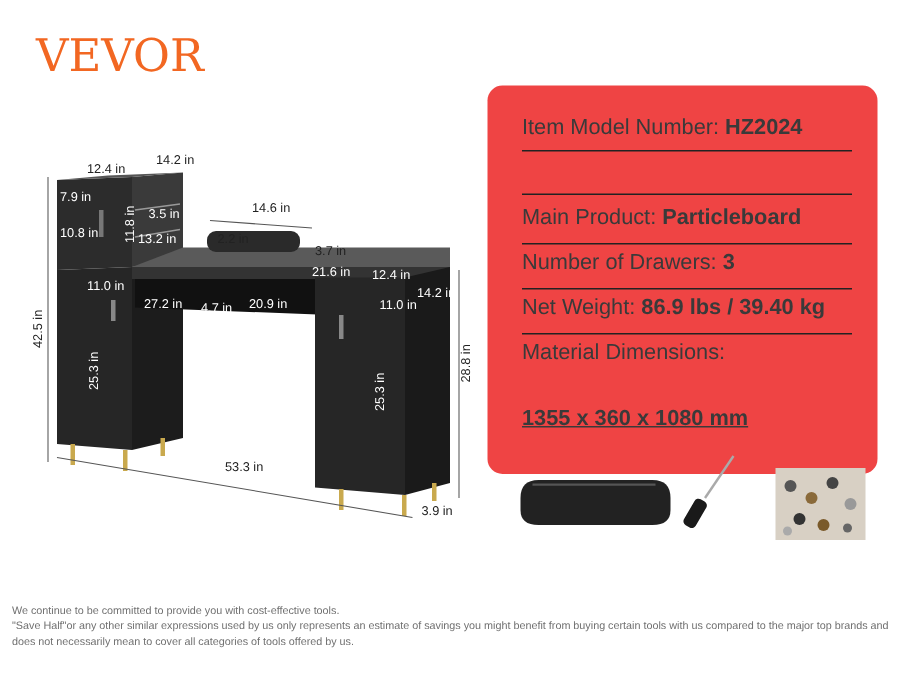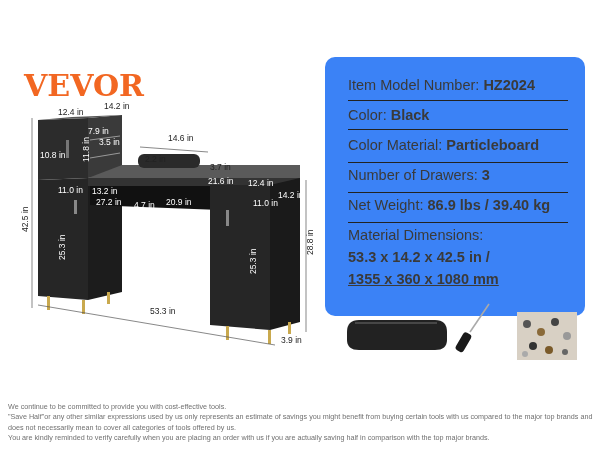--- a/index.html
+++ b/index.html
@@ -1,18 +1,18 @@
 <!DOCTYPE html>
 <html><head>
 <meta charset="utf-8">
 <style>
   html, body { margin:0; padding:0; }
   body { width:600px; height:450px; background:#ffffff; position:relative; overflow:hidden; font-family:"Liberation Sans", sans-serif; }
-  .logo { position:absolute; left:24px; top:20px; font-family:"DejaVu Serif", serif; font-weight:bold; font-size:30px; color:#f26722; letter-spacing:0px;margin-top:48px; }
-  .panel { position:absolute; left:325px; top:57px; width:260px; height:259px; background:#3b82f6; border-radius:10px; }
+  .logo { position:absolute; left:24px; top:20px; font-family:"DejaVu Serif", serif; font-weight:normal; font-size:30px; color:#f26722; letter-spacing:0px; }
+  .panel { position:absolute; left:325px; top:57px; width:260px; height:259px; background:#ef4444; border-radius:10px; }
   .spec { position:absolute; left:23px; width:222px; font-size:14.5px; color:#3a3a3a; white-space:nowrap; }
   .spec b { font-weight:bold; }
   .rule { position:absolute; left:23px; width:220px; height:1px; background:#222; }
   .dims-label { position:absolute; left:23px; top:170px; font-size:14.5px; color:#3a3a3a; }
   .dims-line { position:absolute; left:23px; font-size:14.5px; font-weight:bold; color:#3a3a3a; }
   .disclaimer { position:absolute; left:8px; top:402px; width:590px; font-size:7.2px; line-height:10.4px; color:#707070; }
   .dim { position:absolute; font-size:8.5px; color:#222; white-space:nowrap; }
   .dim.w { color:#fff; }
   .vert { transform:rotate(-90deg); transform-origin:left top; }
 </style>
@@ -53,25 +53,25 @@
     <rect x="268" y="330" width="3" height="14" fill="#c9a94e"></rect>
     <rect x="288" y="322" width="3" height="12" fill="#c9a94e"></rect>
 
     <line x1="32" y1="118" x2="32" y2="308" stroke="#555" stroke-width="0.7"></line>
     <line x1="38" y1="305" x2="275" y2="345" stroke="#555" stroke-width="0.7"></line>
     <line x1="306" y1="180" x2="306" y2="332" stroke="#555" stroke-width="0.7"></line>
     <line x1="140" y1="147" x2="208" y2="152" stroke="#555" stroke-width="0.7"></line>
   </svg>
   <div class="dim" style="left:58px;top:17px;">12.4 in</div>
   <div class="dim" style="left:104px;top:11px;">14.2 in</div>
-  <div class="dim w" style="left:40px;top:36px;margin-left:48px;">7.9 in</div>
+  <div class="dim w" style="left:40px;top:36px;">7.9 in</div>
   <div class="dim w" style="left:40px;top:60px;">10.8 in</div>
   <div class="dim w vert" style="left:81px;top:72px;">11.8 in</div>
   <div class="dim w" style="left:99px;top:47px;">3.5 in</div>
-  <div class="dim w" style="left:92px;top:64px;margin-top:32px;">13.2 in</div>
+  <div class="dim w" style="left:92px;top:64px;">13.2 in</div>
   <div class="dim" style="left:168px;top:43px;">14.6 in</div>
   <div class="dim" style="left:145px;top:64px;">2.2 in</div>
   <div class="dim" style="left:210px;top:72px;">3.7 in</div>
   <div class="dim w" style="left:208px;top:86px;">21.6 in</div>
   <div class="dim w" style="left:248px;top:88px;">12.4 in</div>
   <div class="dim w" style="left:278px;top:100px;">14.2 in</div>
   <div class="dim w" style="left:58px;top:95px;">11.0 in</div>
   <div class="dim w" style="left:253px;top:108px;">11.0 in</div>
   <div class="dim w" style="left:134px;top:97px;margin-top:13px;">4.7 in</div>
   <div class="dim w" style="left:96px;top:107px;">27.2 in</div>
@@ -80,30 +80,28 @@
   <div class="dim w vert" style="left:57px;top:170px;">25.3 in</div>
   <div class="dim w vert" style="left:248px;top:184px;">25.3 in</div>
   <div class="dim vert" style="left:305px;top:165px;">28.8 in</div>
   <div class="dim" style="left:150px;top:216px;">53.3 in</div>
   <div class="dim" style="left:281px;top:245px;">3.9 in</div>
 </div>
 
 <div class="panel">
   <div class="spec" style="top:20px;"><span>Item Model Number: </span><b>HZ2024</b></div>
   <div class="rule" style="top:43px;"></div>
-  <div class="spec" style="top:50px;"><span>Color: </span><b>Black</b></div>
   <div class="rule" style="top:72px;"></div>
-  <div class="spec" style="top:80px;"><span>Color Material: </span><b>Particleboard</b></div>
+  <div class="spec" style="top:80px;"><span>Main Product: </span><b>Particleboard</b></div>
   <div class="rule" style="top:105px;"></div>
   <div class="spec" style="top:110px;"><span>Number of Drawers: </span><b>3</b></div>
   <div class="rule" style="top:135px;"></div>
   <div class="spec" style="top:140px;"><span>Net Weight: </span><b>86.9 lbs / 39.40 kg</b></div>
   <div class="rule" style="top:165px;"></div>
   <div class="dims-label">Material Dimensions:</div>
-  <div class="dims-line" style="top:192px;">53.3 x 14.2 x 42.5 in /</div>
   <div class="dims-line" style="top:214px;text-decoration:underline;">1355 x 360 x 1080 mm</div>
 
   <svg style="position:absolute;left:20px;top:245px;" width="235" height="60">
     <g>
       <path d="M2,30 Q2,18 14,18 L90,18 Q102,18 102,30 L102,38 Q102,48 90,48 L14,48 Q2,48 2,38 Z" fill="#222"></path>
       <path d="M10,21 L92,21" stroke="#555" stroke-width="1.5"></path>
     </g>
     <g>
       <rect x="114" y="30" width="9" height="20" rx="3" transform="rotate(30 118 40)" fill="#1a1a1a"></rect>
       <line x1="125" y1="30" x2="144" y2="2" stroke="#aaa" stroke-width="1.6"></line>
@@ -118,14 +116,13 @@
         <circle cx="204" cy="48" r="4" fill="#7a5a2a"></circle>
       <circle cx="220" cy="50" r="3" fill="#666"></circle>
         <circle cx="180" cy="52" r="3" fill="#aaa"></circle>
     </g>
   </svg>
 </div>
 
 <div class="disclaimer">
   <div>We continue to be committed to provide you with cost-effective tools.</div>
   <div>"Save Half"or any other similar expressions used by us only represents an estimate of savings you might benefit from buying certain tools with us compared to the major top brands and does not necessarily mean to cover all categories of tools offered by us.</div>
-  <div>You are kindly reminded to verify carefully when you are placing an order with us if you are actually saving half in comparison with the top major brands.</div>
 </div>
 
 </body></html>

